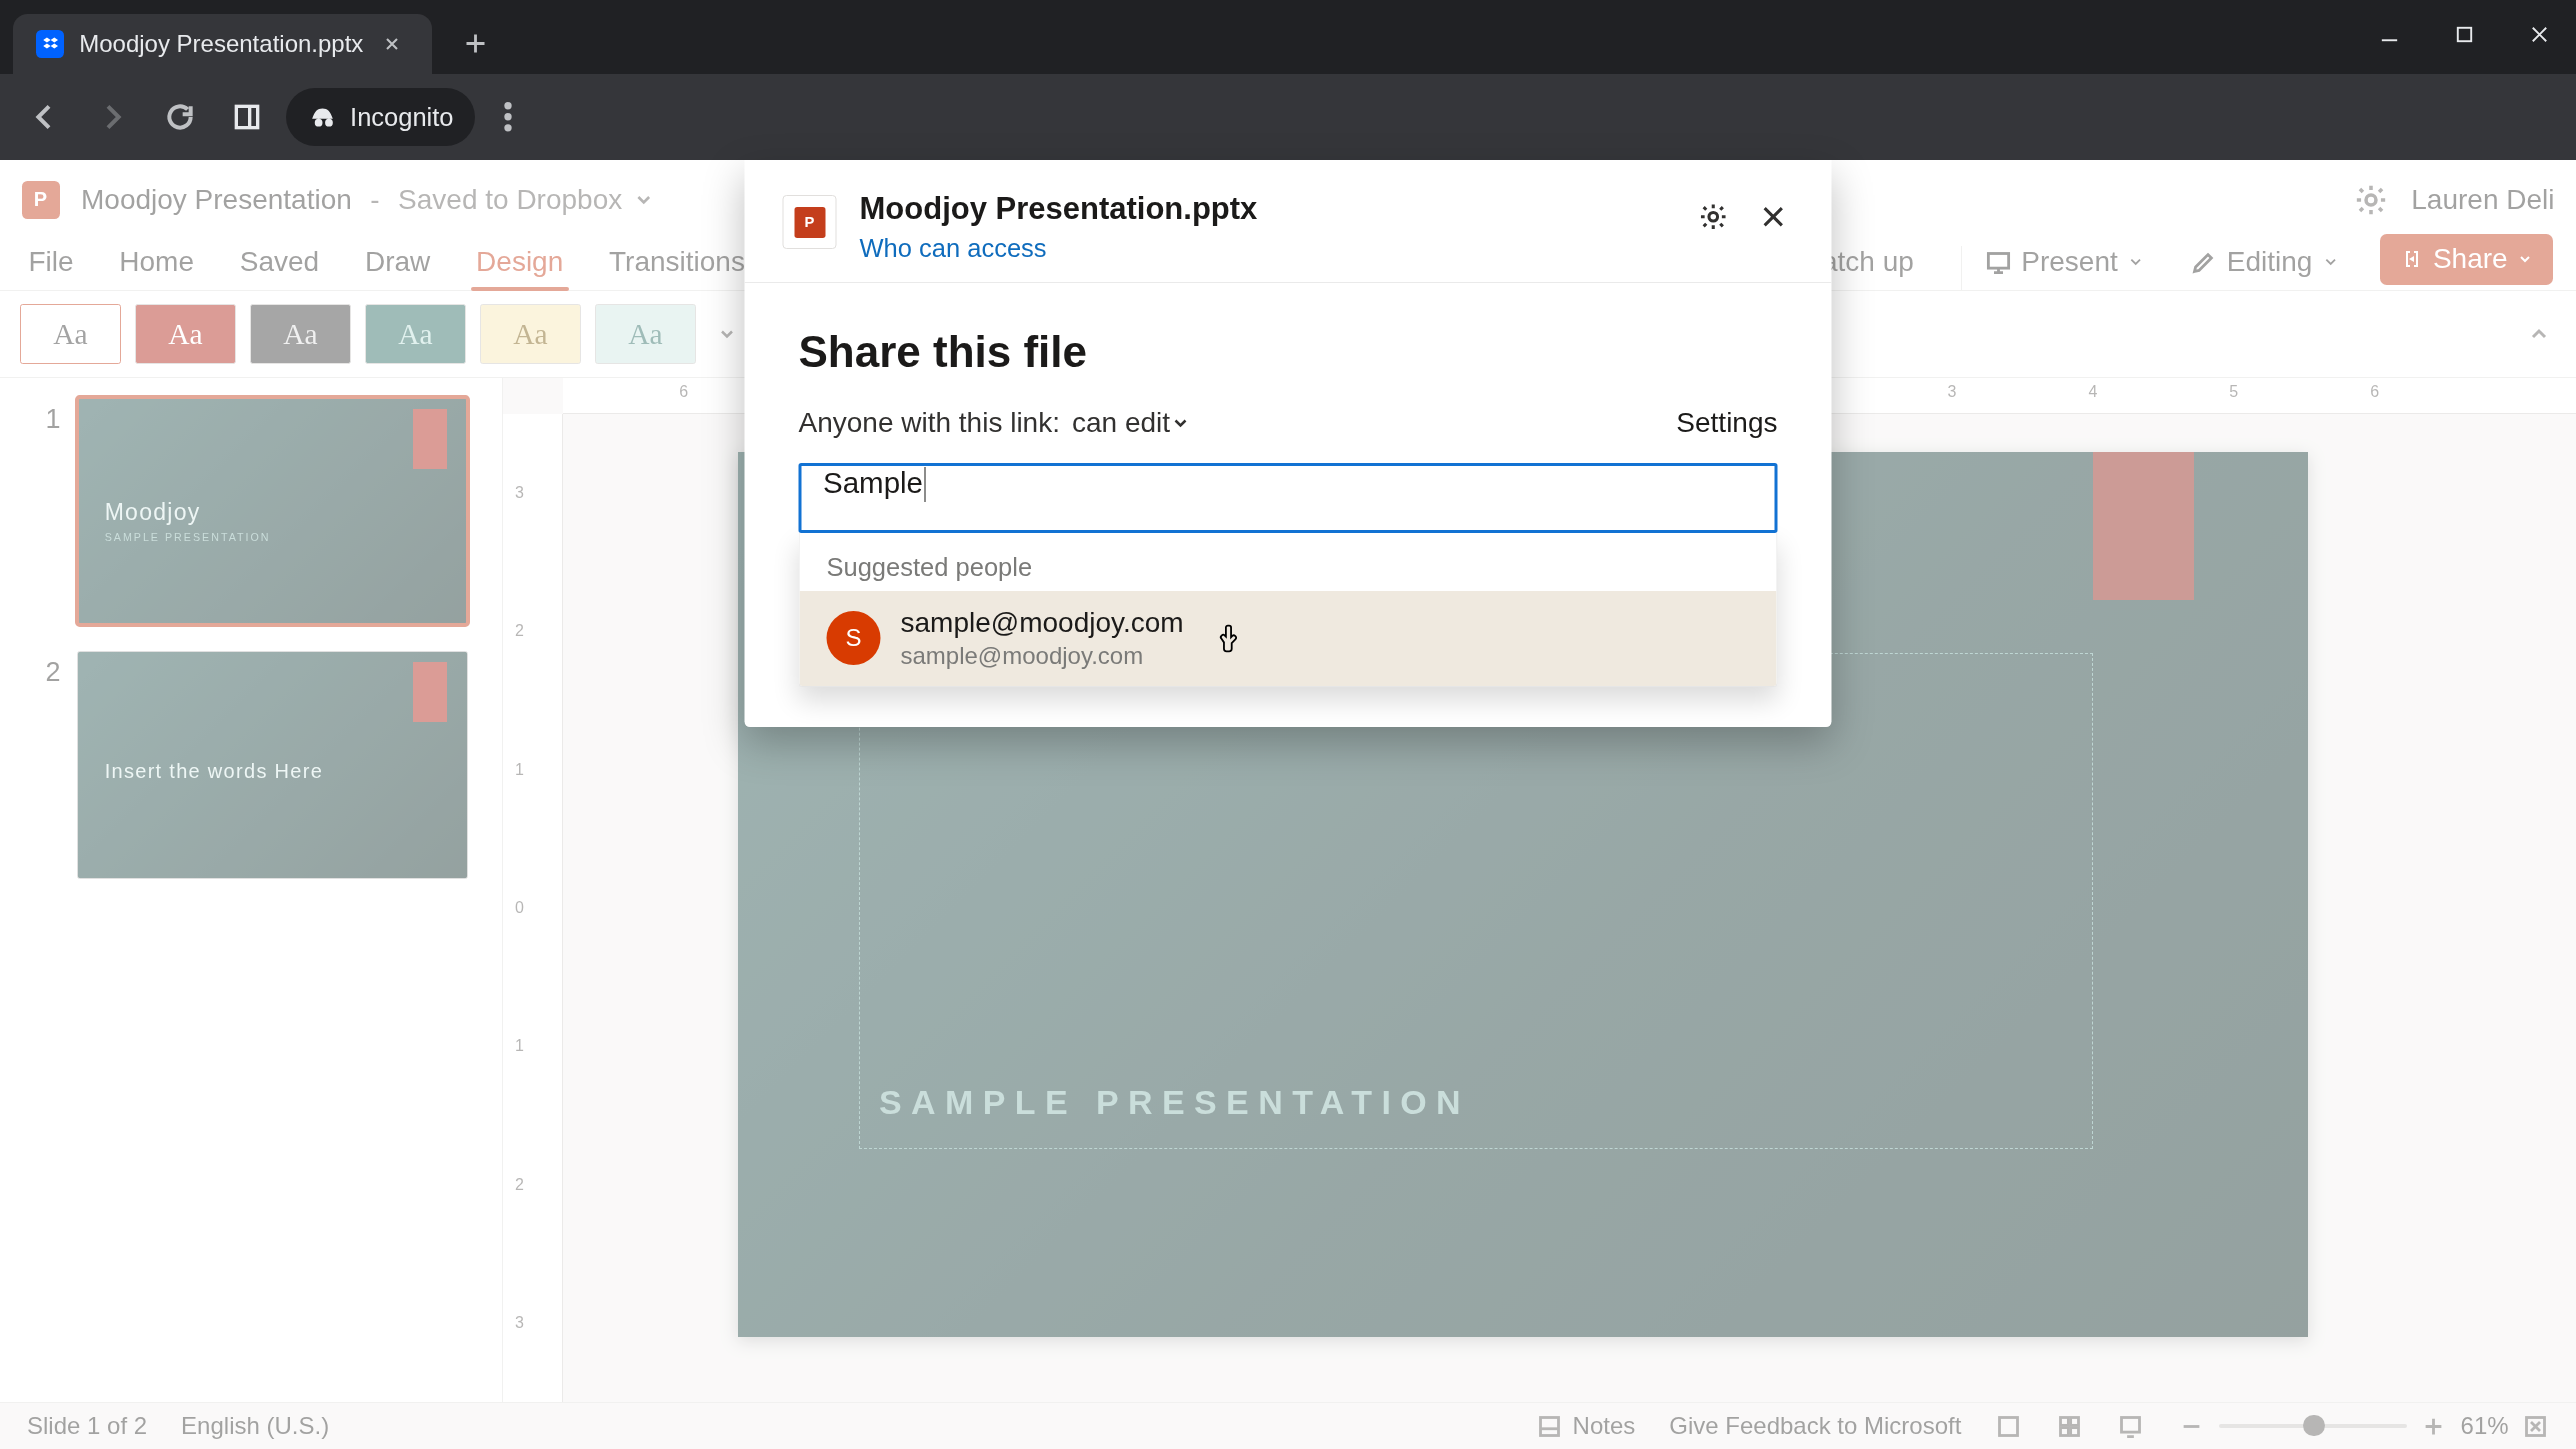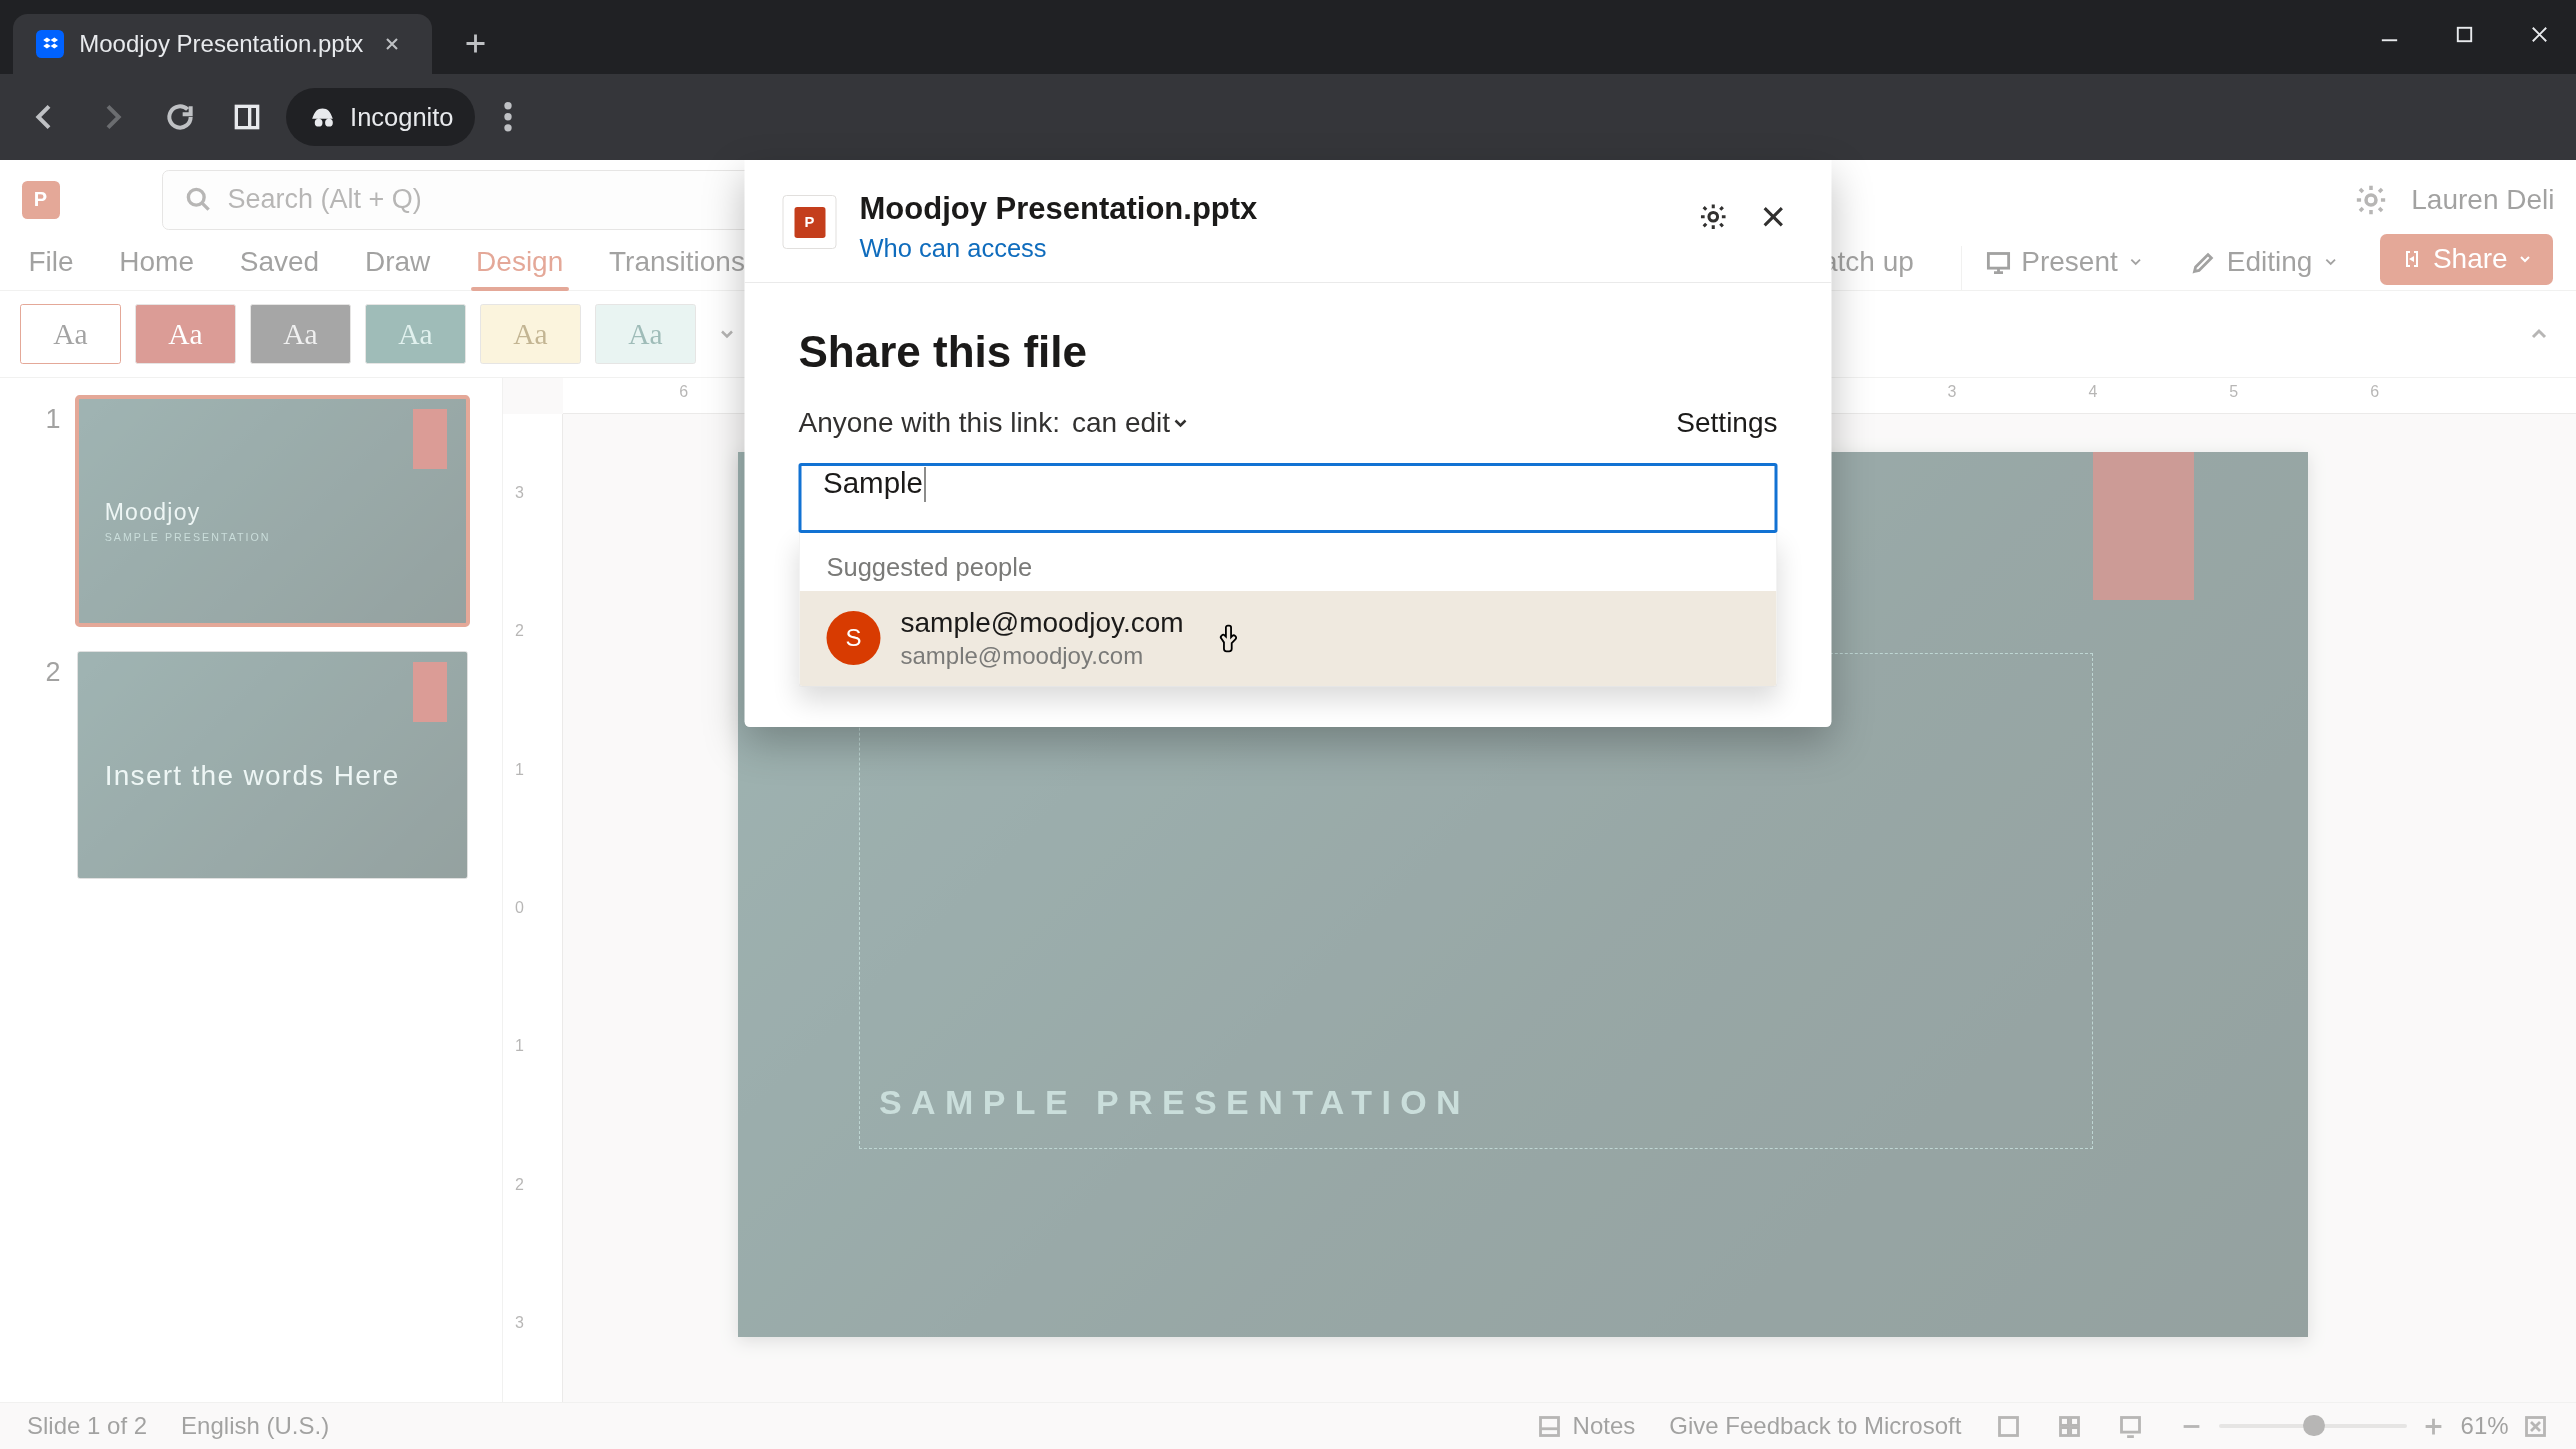--- a/index.html
+++ b/index.html
@@ -217,20 +217,28 @@
           <circle cx="3" cy="12" r="3"></circle>
           <circle cx="3" cy="21" r="3"></circle>
         </svg>
       </div>
   </div>
 
   <div class="app">
 
     <div class="app-titlebar">
       <div class="app-logo">P</div>
+      <div class="doc-title-wrap">
+        <span>Moodjoy Presentation</span>
+        <span style="color:#605e5c">&nbsp;-&nbsp;</span>
+        <span class="saved">Saved to Dropbox</span>
+        <svg viewBox="0 0 24 24">
+            <path d="M6 9l6 6 6-6"></path>
+          </svg>
+      </div>
       <div class="search-box">
         <svg viewBox="0 0 24 24">
             <circle cx="10" cy="10" r="7"></circle>
             <path d="M21 21l-6-6"></path>
           </svg>
         <span>Search (Alt + Q)</span>
       </div>
       <div class="app-right">
         <svg viewBox="0 0 24 24">
             <circle cx="12" cy="12" r="3.5"></circle>
@@ -319,21 +327,21 @@
           <div class="mini">
             <div class="red-sq"></div>
             <div class="title">Moodjoy</div>
             <div class="sub">SAMPLE PRESENTATION</div>
           </div>
         </div>
         <div class="slide-thumb">
           <div class="num">2</div>
           <div class="mini">
             <div class="red-sq"></div>
-            <div class="title" style="font-size:28px;margin-top:81px">Insert the words Here</div>
+            <div class="title" style="font-size:20px;margin-top:81px">Insert the words Here</div>
           </div>
         </div>
       </div>
 
       <div class="outline-toggle">
         <svg viewBox="0 0 24 24">
             <rect x="4" y="4" width="16" height="16"></rect>
             <path d="M4 10h16"></path>
           </svg>
       </div>

